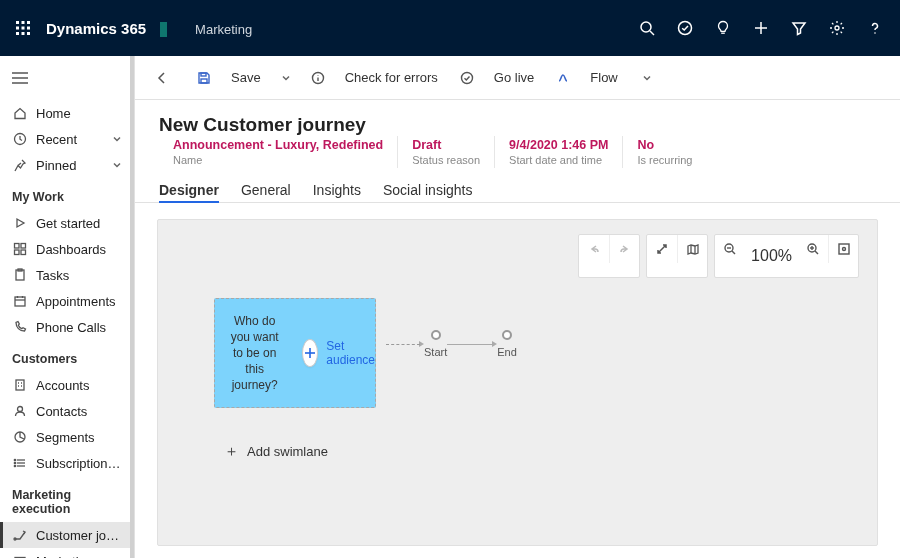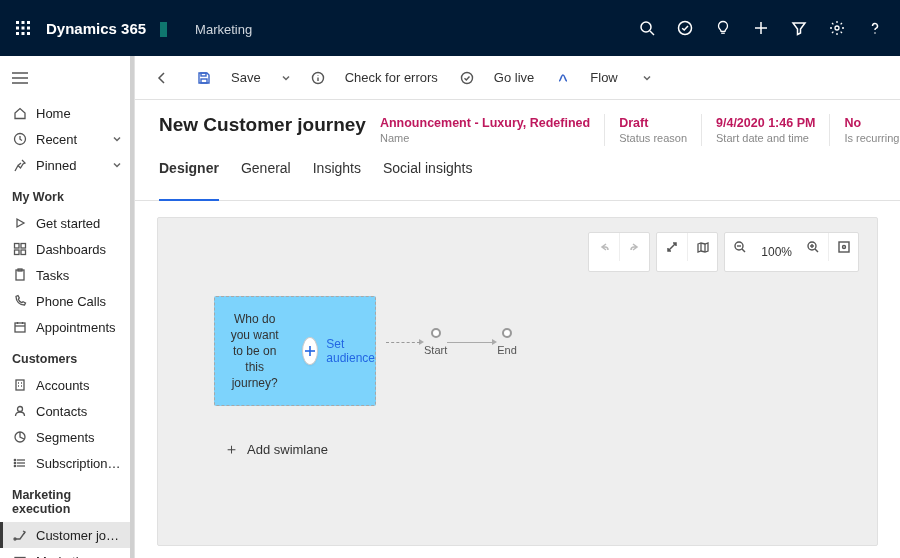--- a/index.html
+++ b/index.html
@@ -40,42 +40,42 @@
   .nav-hdr { padding: 12px 12px 6px 12px; font-weight:600; font-size:12.5px; color:#333; }
 
   
   .main { flex:1; display:flex; flex-direction:column; min-width:0; }
 
   .cmdbar { height: 44px; border-bottom: 1px solid var(--border); display:flex; align-items:center; gap: 6px; padding: 0 10px; }
   .cmd-back { width: 34px; height:30px; display:flex; align-items:center; justify-content:center; cursor:pointer; margin-right:4px; }
   .cmd { height: 30px; padding: 0 8px; display:flex; align-items:center; gap:20px; font-size:13px; color:#333; cursor:pointer; border-radius:2px; }
   .cmd-split { height:30px; width:22px; display:flex; align-items:center; justify-content:center; cursor:pointer; }
 
-  .header { padding: 14px 24px 0 24px; display:flex; align-items:flex-start; gap: 0; }
+  .header { padding: 14px 24px 0 24px; display:flex; align-items:flex-start; gap: 0; flex-direction: column; }
   .header-title { font-size: 19px; font-weight: 600; color:#222; flex:0 0 auto; }
   .header-spacer { flex:1; }
   .meta { display:flex; }
   .meta-cell { border-left: 1px solid #e6e6e6; padding: 2px 14px; }
   .meta-cell:first-child { border-left: none; }
   .meta-val { font-size: 12.5px; font-weight:600; color:#be185d; white-space:nowrap; }
   .meta-lbl { font-size: 11px; color:#888; margin-top:2px; white-space:nowrap; }
 
   .tabs { display:flex; gap: 22px; padding: 14px 24px 0 24px; border-bottom: 1px solid var(--border); }
-  .tab { font-size: 14px; color:#333; padding-bottom: 24px; cursor:pointer; position:relative;text-align:right; }
+  .tab { font-size: 14px; color:#333; padding-bottom: 4px; cursor:pointer; position:relative;text-align:right; }
   .tab.active { font-weight:600; }
   .tab.active::after { content:""; position:absolute; left:0; right:0; bottom:-1px; height:2px; background: var(--accent); }
 
   .canvas-wrap { flex:1; padding: 16px 22px 22px 22px; }
   .canvas { width:100%; height:100%; background: var(--canvas); border:1px solid #e0e0e0; position:relative; border-radius:2px; }
 
   .toolbar { position:absolute; top:14px; right:18px; display:flex; gap:6px; }
   .tool-group { display:flex; background:#fff; border:1px solid #ddd; border-radius:2px; }
   .tool-btn { width:30px; height:28px; display:flex; align-items:center; justify-content:center; cursor:pointer; font-size:12px; color:#555; }
   .tool-btn + .tool-btn { border-left: 1px solid #eee; }
-  .tool-zoom { padding: 12px 6px; font-size:12px; color:#333; display:flex; align-items:center; }
+  .tool-zoom { padding: 12px 6px; font-size:16px; color:#333; display:flex; align-items:center; }
 
   .audience-box { position:absolute; top:78px; left:56px; width:162px; height:110px; border:1px dashed #a8a8a8; border-radius:2px; display:flex; flex-direction:row; align-items:center; justify-content:center; gap:8px; background:#7dd3fc; }
   .audience-q { font-size:12px; text-align:center; color:#333; line-height:1.35; padding: 0 14px; }
   .plus-circle { width:28px; height:28px; border-radius:50%; background:#fff; border:1px solid #ccc; display:flex; align-items:center; justify-content:center; color: var(--accent); font-size:16px; cursor:pointer; box-shadow:0 1px 2px rgba(0,0,0,.06); }
   .set-audience { font-size:12px; color: var(--accent); cursor:pointer; }
 
   .flow { position:absolute; top:110px; left:228px; display:flex; align-items:center; }
   .flow-line { width:34px; border-top:1px dashed #999; position:relative; }
   .flow-line.solid { border-top-style: solid; border-color:#aaa; }
   .flow-arrow { width:0;height:0;border-top:3px solid transparent;border-bottom:3px solid transparent;border-left:5px solid #aaa; margin-left:-1px;}
@@ -229,35 +229,35 @@
             <svg width="14" height="14" fill="none" stroke="#555" stroke-width="1.3">
               <rect x="3" y="2" width="8" height="10"></rect>
               <rect x="5" y="1" width="4" height="2"></rect>
             </svg>
           </span>
           <span class="nav-label">Tasks</span>
         </div>
       <div class="nav-item">
           <span class="nav-ico">
             <svg width="14" height="14" fill="none" stroke="#555" stroke-width="1.3">
-              <path d="M3 2.5c0 5 3.5 8.5 8.5 8.5l1-2-2.5-1.3-1.3 1C7 8 6 7 5.3 5.3l1-1.3L5 1.5z"></path>
-            </svg>
-          </span>
-          <span class="nav-label">Phone Calls</span>
-        </div>
-      <div class="nav-item">
-          <span class="nav-ico">
-            <svg width="14" height="14" fill="none" stroke="#555" stroke-width="1.3">
               <rect x="2" y="3" width="10" height="9"></rect>
               <line x1="2" y1="6" x2="12" y2="6"></line>
               <line x1="4.5" y1="2" x2="4.5" y2="4"></line>
               <line x1="9.5" y1="2" x2="9.5" y2="4"></line>
             </svg>
           </span>
           <span class="nav-label">Appointments</span>
+        </div>
+      <div class="nav-item">
+          <span class="nav-ico">
+            <svg width="14" height="14" fill="none" stroke="#555" stroke-width="1.3">
+              <path d="M3 2.5c0 5 3.5 8.5 8.5 8.5l1-2-2.5-1.3-1.3 1C7 8 6 7 5.3 5.3l1-1.3L5 1.5z"></path>
+            </svg>
+          </span>
+          <span class="nav-label">Phone Calls</span>
         </div>
 
       <div class="nav-hdr">Customers</div>
       <div class="nav-item">
           <span class="nav-ico">
             <svg width="14" height="14" fill="none" stroke="#555" stroke-width="1.3">
               <rect x="3" y="2" width="8" height="10"></rect>
               <line x1="5" y1="5" x2="6" y2="5"></line>
               <line x1="8" y1="5" x2="9" y2="5"></line>
               <line x1="5" y1="8" x2="6" y2="8"></line>

